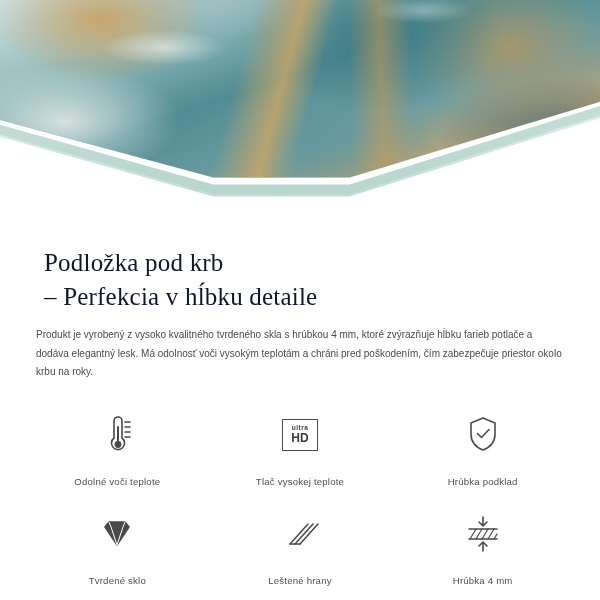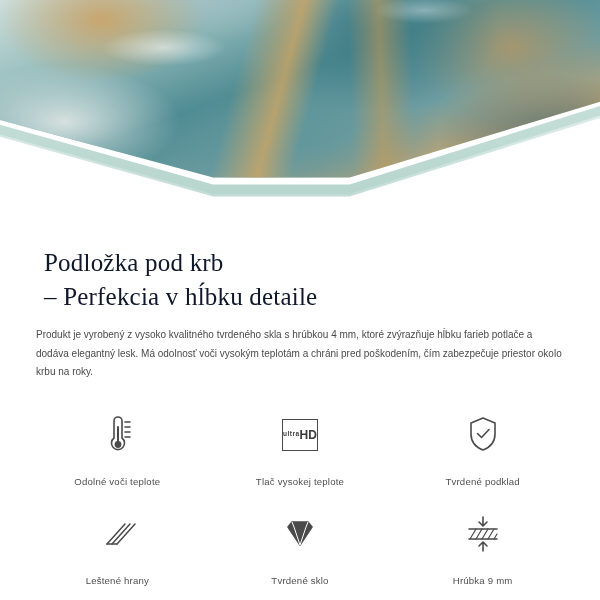--- a/index.html
+++ b/index.html
@@ -147,21 +147,21 @@
     font-size: 9.6px;
     color: #4f4f4f;
     letter-spacing: 0.2px;
   }
   svg { display: block; }
   .ultrahd-box {
     width: 34px;
     height: 30px;
     border: 1.6px solid #4a4a4a;
     display: flex;
-    flex-direction: row;
+    flex-direction: column;
     align-items: center;
     justify-content: center;
     line-height: 1;
   }
   .ultrahd-top {
     font-size: 6.5px;
     letter-spacing: 0.5px;
     color: #3a3a3a;
     font-weight: 700;
     margin-bottom: 1px;
@@ -222,58 +222,58 @@
 
     <div class="feature">
       <div class="feature-icon">
         <svg width="40" height="44" viewBox="0 0 40 44">
           <g fill="none" stroke="#4a4a4a" stroke-width="1.6" stroke-linejoin="round" stroke-linecap="round">
             <path d="M20 5 L32 10 v11 c0 8-5.5 13.5-12 16 -6.5-2.5-12-8-12-16 V10 z"></path>
             <path d="M14.5 20.5 l4 4 7.5-8"></path>
           </g>
         </svg>
       </div>
-      <div class="feature-label">Tvrdené podklad</div>
+      <div class="feature-label">Hrúbka podklad</div>
+    </div>
+
+    <div class="feature">
+      <div class="feature-icon">
+        <svg width="44" height="40" viewBox="0 0 44 40">
+          <g fill="none" stroke="#4a4a4a" stroke-width="1.5" stroke-linejoin="round">
+            <path d="M10 13 h24 L22 31 z" fill="#4a4a4a" stroke="#4a4a4a"></path>
+            <path d="M10 13 l4-5 h16 l4 5" fill="#4a4a4a" stroke="#4a4a4a"></path>
+            <path d="M14 8 l2 5 M30 8 l-2 5 M16 13 l6 18 M28 13 l-6 18" stroke="#ffffff" stroke-width="1"></path>
+          </g>
+        </svg>
+      </div>
+      <div class="feature-label">Tvrdené sklo</div>
     </div>
 
     <div class="feature">
       <div class="feature-icon">
         <svg width="44" height="40" viewBox="0 0 44 40">
           <g fill="none" stroke="#4a4a4a" stroke-width="1.5" stroke-linecap="round">
             <path d="M12 30 L30 10"></path>
             <path d="M17 30 L35 10"></path>
             <path d="M22 30 L40 10"></path>
             <path d="M12 30 L22 30"></path>
           </g>
         </svg>
       </div>
       <div class="feature-label">Leštené hrany</div>
     </div>
 
     <div class="feature">
       <div class="feature-icon">
-        <svg width="44" height="40" viewBox="0 0 44 40">
-          <g fill="none" stroke="#4a4a4a" stroke-width="1.5" stroke-linejoin="round">
-            <path d="M10 13 h24 L22 31 z" fill="#4a4a4a" stroke="#4a4a4a"></path>
-            <path d="M10 13 l4-5 h16 l4 5" fill="#4a4a4a" stroke="#4a4a4a"></path>
-            <path d="M14 8 l2 5 M30 8 l-2 5 M16 13 l6 18 M28 13 l-6 18" stroke="#ffffff" stroke-width="1"></path>
-          </g>
-        </svg>
-      </div>
-      <div class="feature-label">Tvrdené sklo</div>
-    </div>
-
-    <div class="feature">
-      <div class="feature-icon">
         <svg width="44" height="42" viewBox="0 0 44 42">
           <g fill="none" stroke="#4a4a4a" stroke-width="1.6" stroke-linecap="round" stroke-linejoin="round">
             <path d="M22 4 v8 M18 9 l4 4 4-4"></path>
             <path d="M8 16 h28 M8 26 h28"></path>
             <path d="M9 26 l6-10 M15 26 l6-10 M21 26 l6-10 M27 26 l6-10 M33 26 l3-5" stroke-width="1.2"></path>
             <path d="M22 38 v-8 M18 33 l4-4 4 4"></path>
           </g>
         </svg>
       </div>
-      <div class="feature-label">Hrúbka 9 mm</div>
+      <div class="feature-label">Hrúbka 4 mm</div>
     </div>
 
   </div>
 </div>
 
 </body></html>

